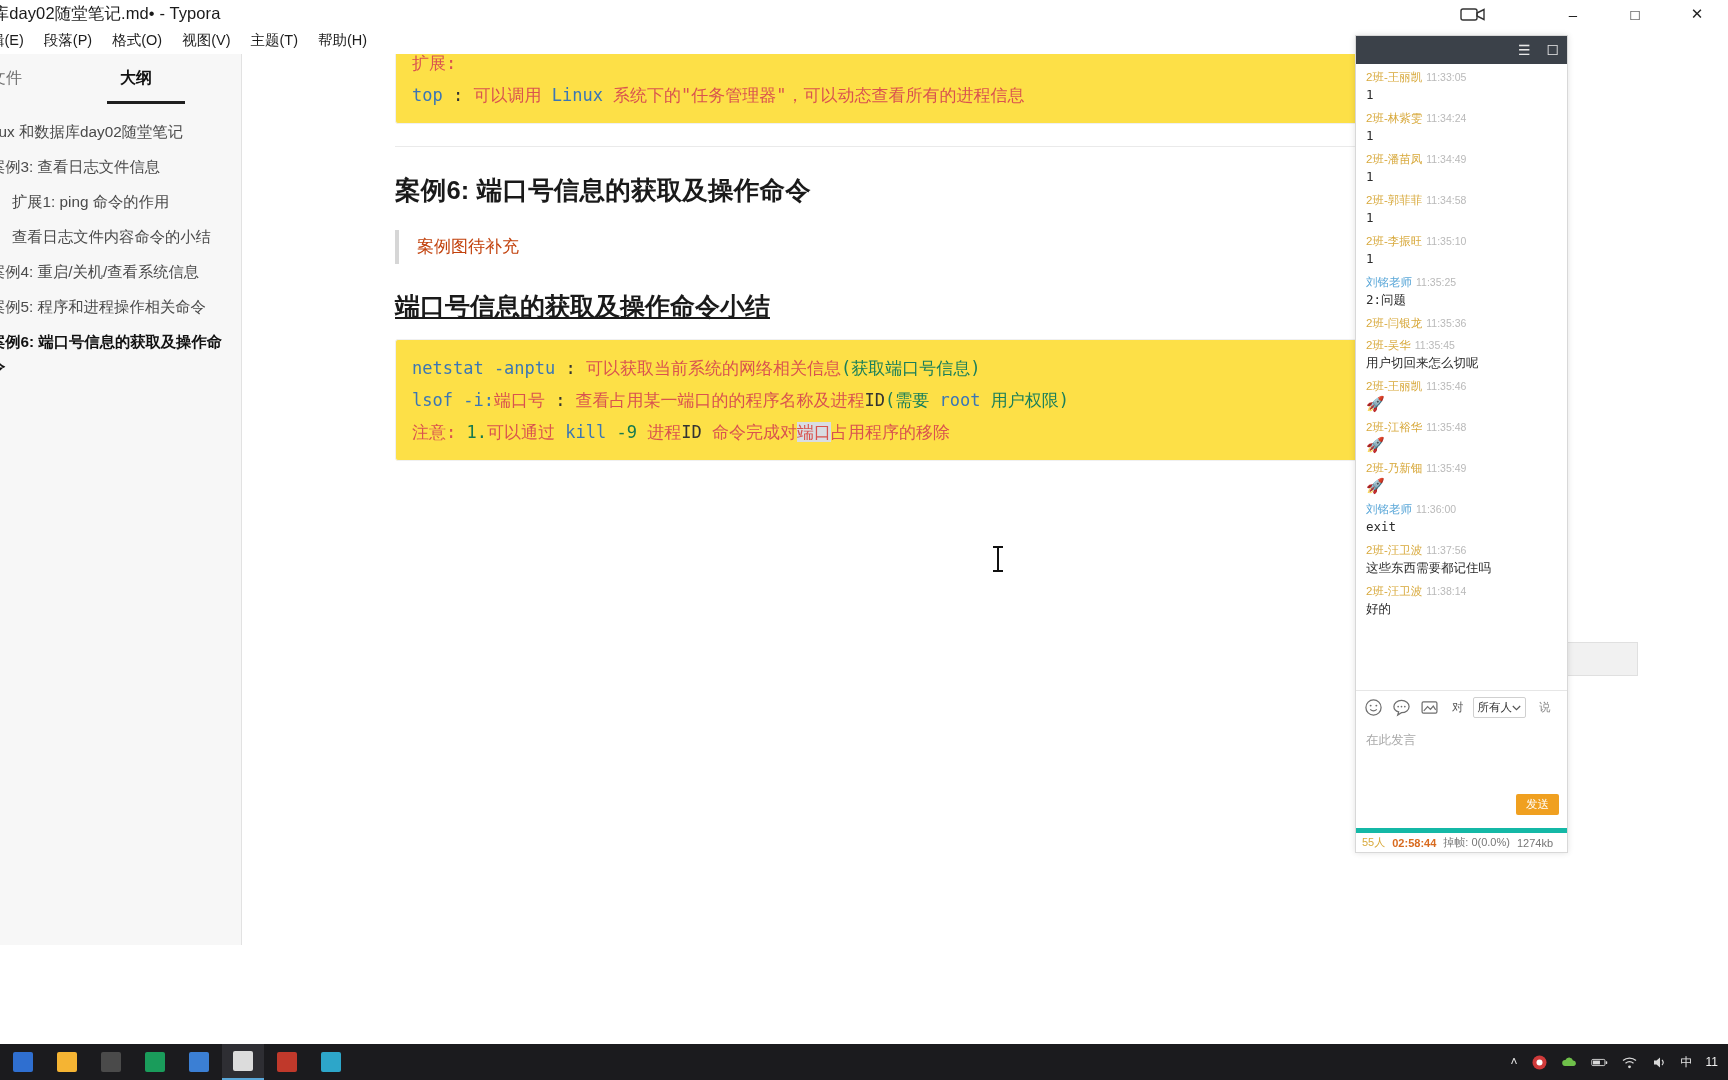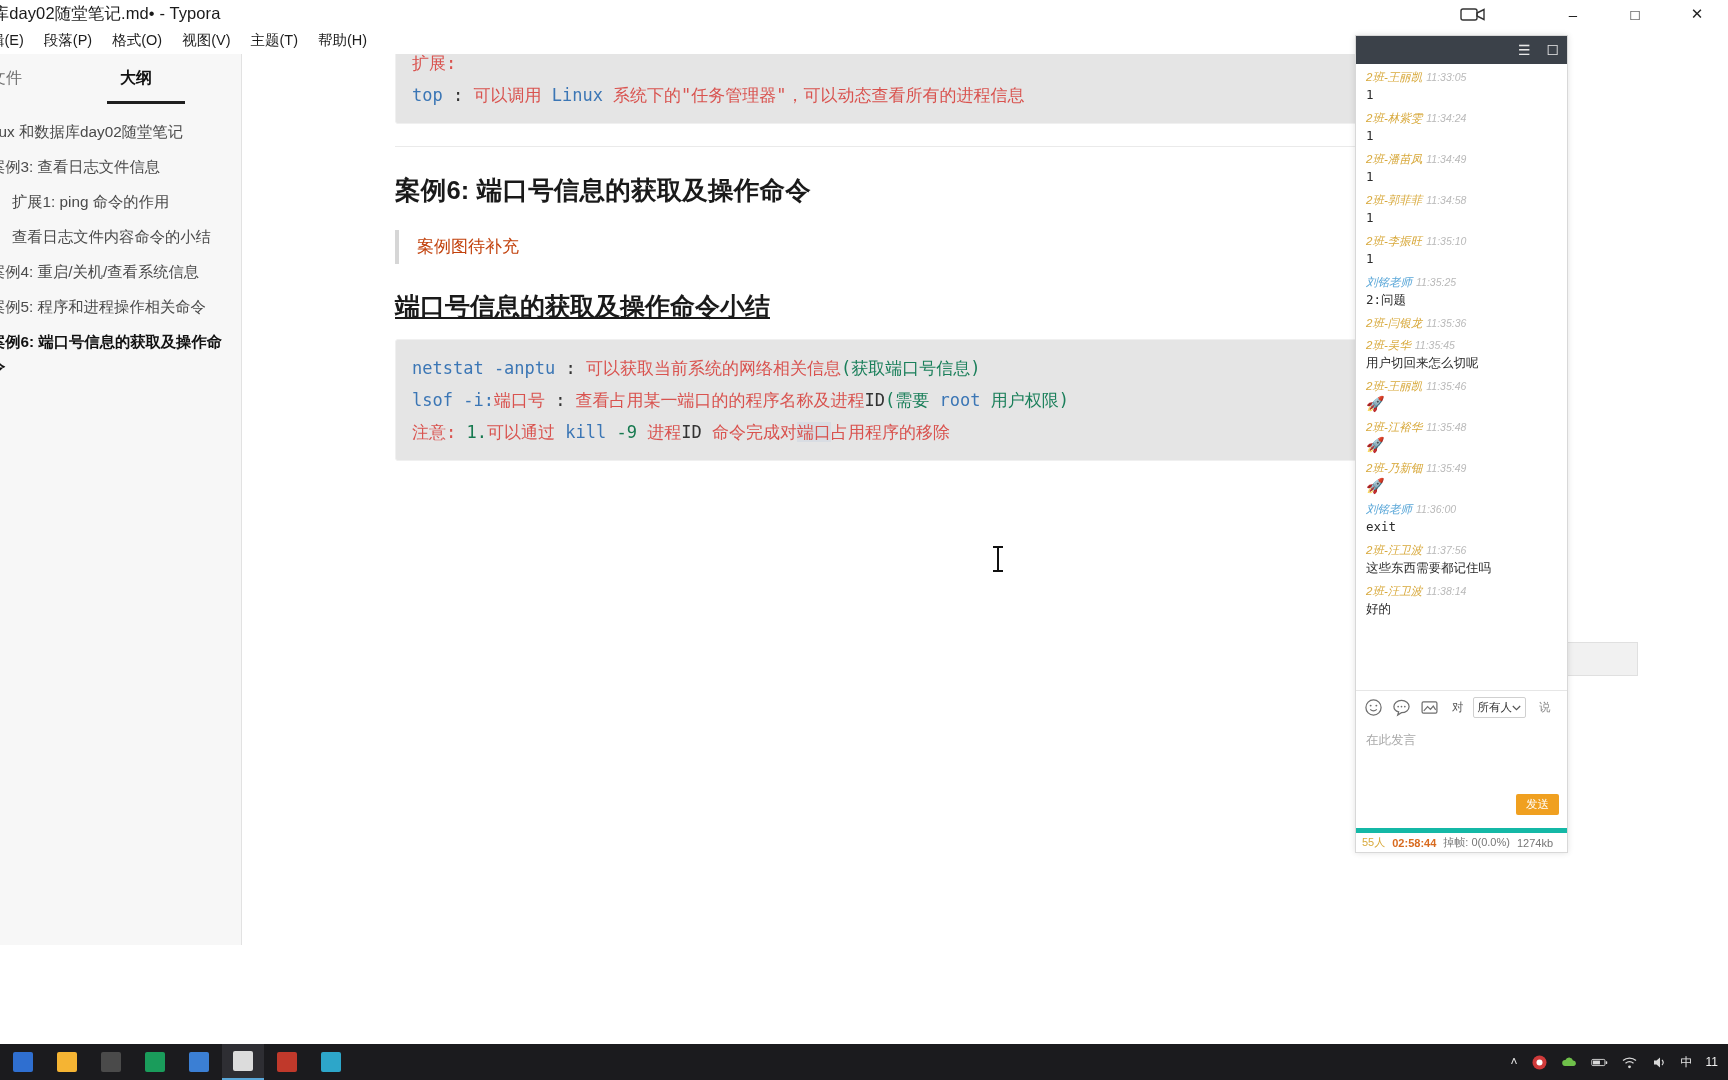--- a/index.html
+++ b/index.html
@@ -65,21 +65,21 @@
   .outline-item.active { color: #111; font-weight: bold; }
 
   
   .editor {
     position: absolute; left: 243px; top: 54px; width: 1485px; height: 891px;
     background: #fff; overflow: hidden;
   }
   .doc { position: absolute; left: 152px; top: -34px; width: 1000px; }
 
   .codeblock {
-    background: #e5e5e5; border: 1px solid #f0f0f0; border-radius: 3px;
+    background: #fde047; border: 1px solid #f0f0f0; border-radius: 3px;
     padding: 12px 16px; margin: 14px 0;
     font-family: "DejaVu Sans Mono", "Liberation Mono", monospace;
     font-size: 17px; line-height: 32px; color: #c7254e;
     white-space: nowrap; overflow: hidden;
   }
   .cb-cmd { color: #3b76b5; }
   .cb-red { color: #d9534f; }
   .cb-dark { color: #333; }
   .cb-green { color: #1a7f5a; }
   .cb-num { color: #16794f; }
@@ -127,21 +127,21 @@
   .chat-header {
     height: 28px; background: #3b4149; display: flex; align-items: center;
     justify-content: flex-end; padding-right: 8px; gap: 16px;
   }
   .chat-hdr-icon { color: #e8e8e8; font-size: 14px; line-height: 1; }
   .chat-body {
     flex: 1; overflow: hidden; padding: 6px 10px 0 10px;
     background: #fff;
   }
   .msg { margin-bottom: 7px; }
-  .msg-head { font-size: 11.5px; white-space: nowrap; line-height: 15px; font-style: italic; }
+  .msg-head { font-size: 11.5px; white-space: nowrap; line-height: 15px; }
   .msg-name { color: #d8a93c; }
   .msg-name.teacher { color: #5aa7d8; }
   .msg-time { color: #b9b9b9; margin-left: 4px; font-size: 10.5px; }
   .msg-text {
     font-size: 12.5px; color: #2b2b2b; line-height: 18px; margin-top: 1px;
     font-family: "DejaVu Sans Mono", "Liberation Mono", monospace;
   }
   .msg-text.cn { font-family: "Liberation Sans", sans-serif; font-size: 12.5px; }
   .msg-emoji { font-size: 15px; line-height: 18px; }
 

